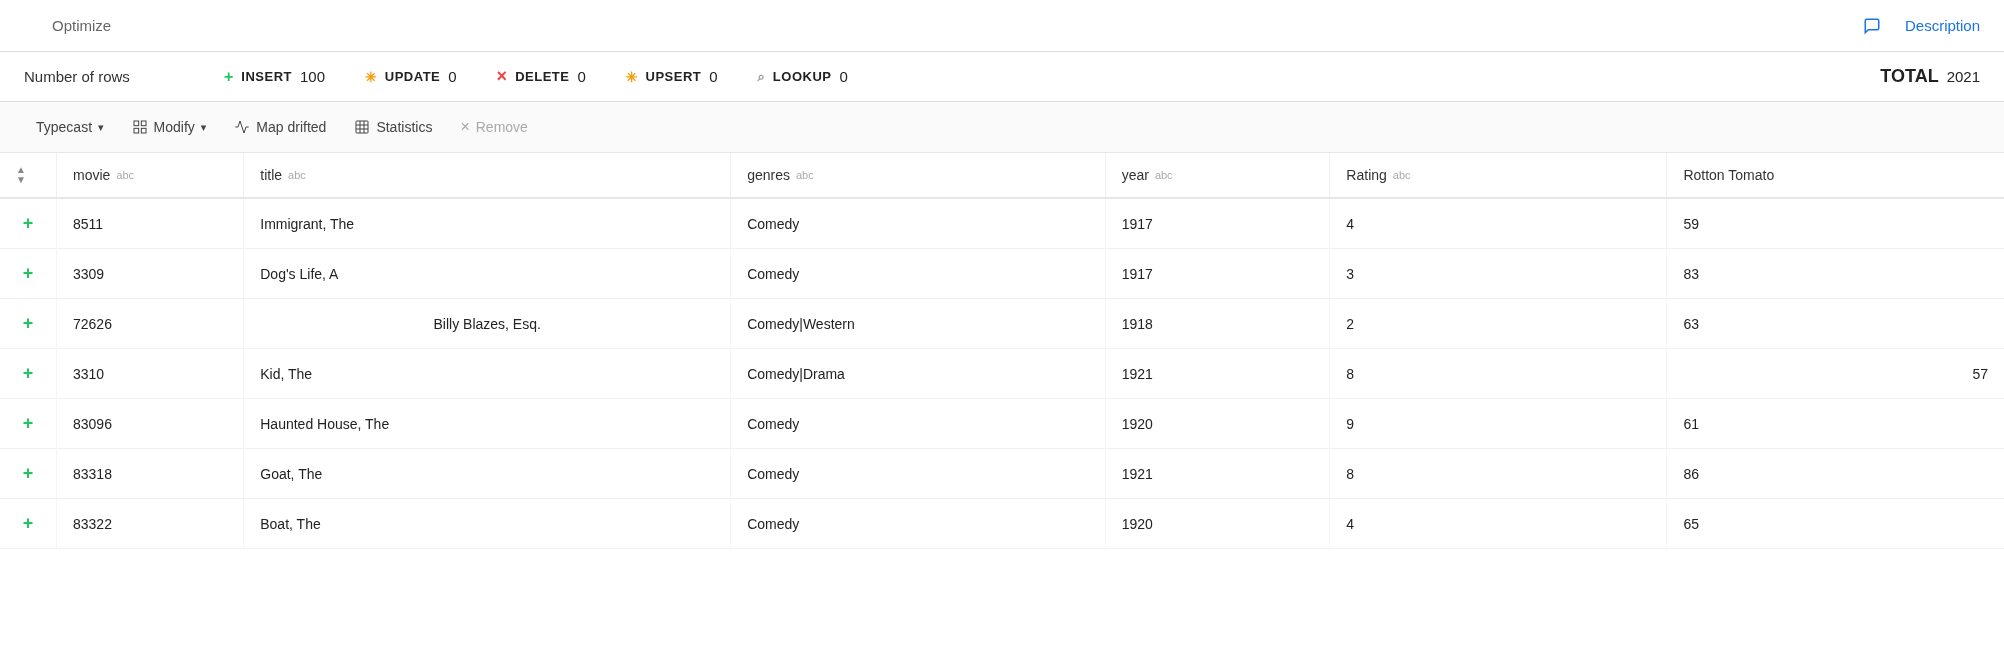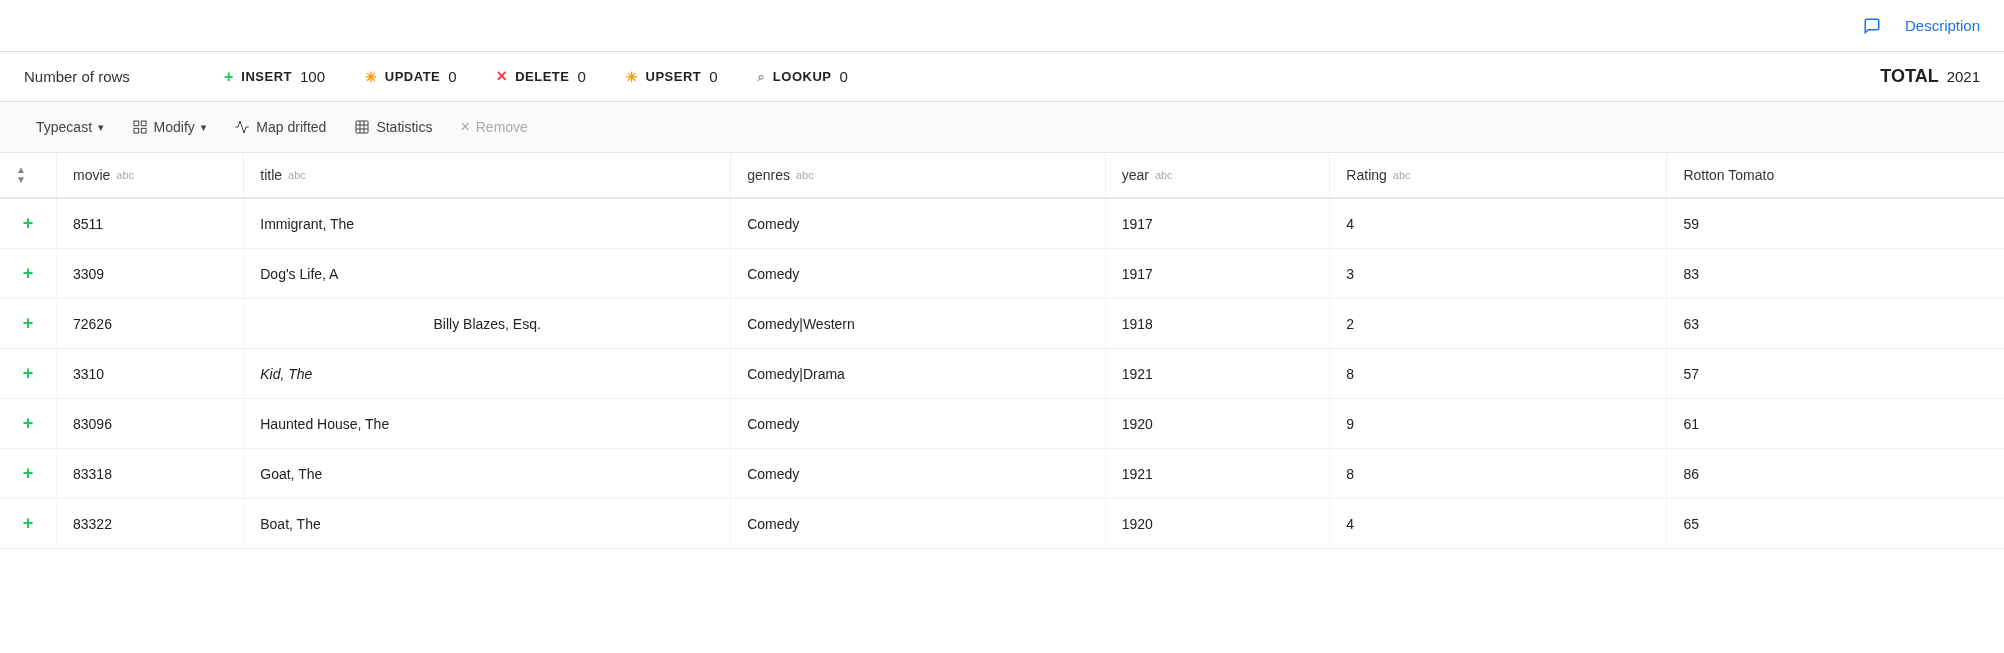--- a/index.html
+++ b/index.html
@@ -191,20 +191,23 @@
       font-size: 10px;
       color: #888;
       line-height: 1;
       margin-right: 4px;
     }
   </style>
 </head>
 <body>
 
 <div class="top-nav">
+  <div class="nav-item">
+    <span>Optimize</span>
+  </div>
   <div class="nav-spacer"></div>
   <div class="description-btn">
     <svg width="18" height="18" viewBox="0 0 24 24" fill="none" stroke="#1a73e8" stroke-width="2">
       <path d="M21 15a2 2 0 0 1-2 2H7l-4 4V5a2 2 0 0 1 2-2h14a2 2 0 0 1 2 2z"></path>
     </svg>
     <span>Description</span>
   </div>
 </div>
 
 <div class="row-count-bar">
@@ -365,25 +368,25 @@
           <td style="min-width: 200px;">Comedy|Western</td>
           <td style="min-width: 120px;">1918</td>
           <td style="min-width: 180px;">2</td>
           <td style="min-width: 180px;">63</td>
         </tr>
         <tr>
           <td class="row-indicator-col">
             <span class="row-plus">+</span>
           </td>
           <td style="min-width: 100px;">3310</td>
-          <td style="min-width: 260px; font-style: italic;">Kid, The</td>
+          <td style="min-width: 260px;">Kid, The</td>
           <td style="min-width: 200px;">Comedy|Drama</td>
           <td style="min-width: 120px;">1921</td>
           <td style="min-width: 180px;">8</td>
-          <td style="min-width: 180px;">57</td>
+          <td style="min-width: 180px; text-align: right;">57</td>
         </tr>
         <tr>
           <td class="row-indicator-col">
             <span class="row-plus">+</span>
           </td>
           <td style="min-width: 100px;">83096</td>
           <td style="min-width: 260px;">Haunted House, The</td>
           <td style="min-width: 200px;">Comedy</td>
           <td style="min-width: 120px;">1920</td>
           <td style="min-width: 180px;">9</td>

